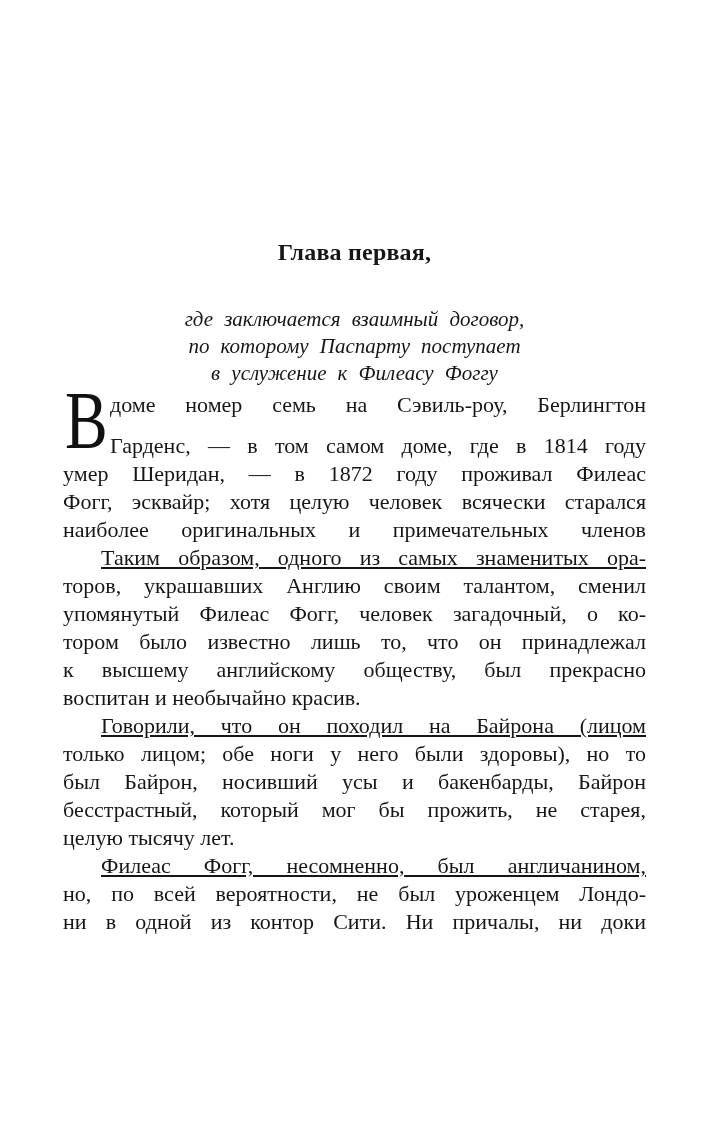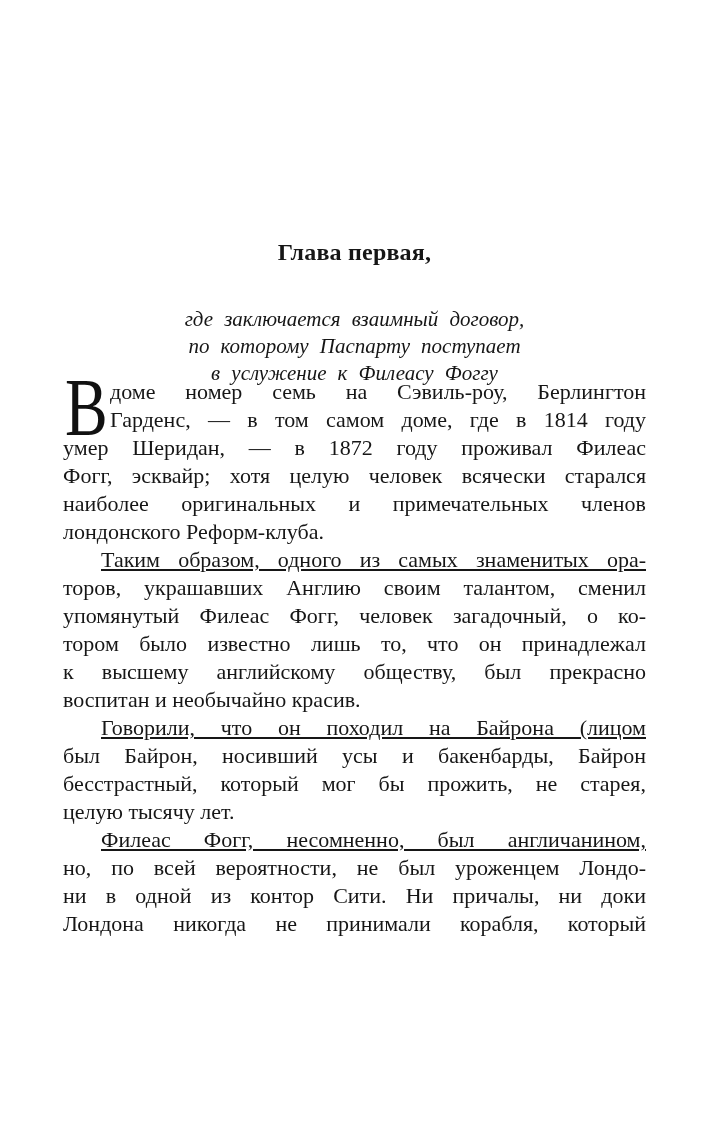--- a/index.html
+++ b/index.html
@@ -49,21 +49,21 @@
     line-height: 28px;
     text-align: justify;
     text-align-last: justify;
     white-space: nowrap;
     overflow: visible;
   }
   .line.last {
     text-align-last: left;
   }
   .line.ind { padding-left: 38px; text-decoration: underline; }
-  .line.dropind { padding-left: 47px; }
+  .line.dropind { padding-left: 47px; margin-top: 13px; }
   .dropcap {
     position: absolute;
     left: 2px;
     top: -11px;
     font-size: 82px;
     line-height: 82px;
     transform: scaleX(0.78);
     transform-origin: left top;
     color: #111111;
   }
@@ -83,41 +83,40 @@
 
   <div class="body-text">
 
     <div class="para">
       <span class="dropcap">В</span>
       <div class="line dropind">доме номер семь на Сэвиль-роу, Берлингтон</div>
       <div class="line dropind">Гарденс, — в том самом доме, где в 1814 году</div>
       <div class="line">умер Шеридан, — в 1872 году проживал Филеас</div>
       <div class="line">Фогг, эсквайр; хотя целую человек всячески старался</div>
       <div class="line">наиболее оригинальных и примечательных членов</div>
-      <div class="line last">лондонского Реформ-клуба.</div>
     </div>
 
     <div class="para">
       <div class="line ind">Таким образом, одного из самых знаменитых ора-</div>
       <div class="line">торов, украшавших Англию своим талантом, сменил</div>
       <div class="line">упомянутый Филеас Фогг, человек загадочный, о ко-</div>
       <div class="line">тором было известно лишь то, что он принадлежал</div>
       <div class="line">к высшему английскому обществу, был прекрасно</div>
       <div class="line last">воспитан и необычайно красив.</div>
     </div>
 
     <div class="para">
       <div class="line ind">Говорили, что он походил на Байрона (лицом</div>
+      <div class="line">только лицом; обе ноги у него были здоровы), но то</div>
       <div class="line">был Байрон, носивший усы и бакенбарды, Байрон</div>
       <div class="line">бесстрастный, который мог бы прожить, не старея,</div>
       <div class="line last">целую тысячу лет.</div>
     </div>
 
     <div class="para">
       <div class="line ind">Филеас Фогг, несомненно, был англичанином,</div>
       <div class="line">но, по всей вероятности, не был уроженцем Лондо-</div>
       <div class="line">ни в одной из контор Сити. Ни причалы, ни доки</div>
-      <div class="line">Лондона никогда не принимали корабля, который</div>
     </div>
 
   </div>
 
 </div>
 
 </body></html>

